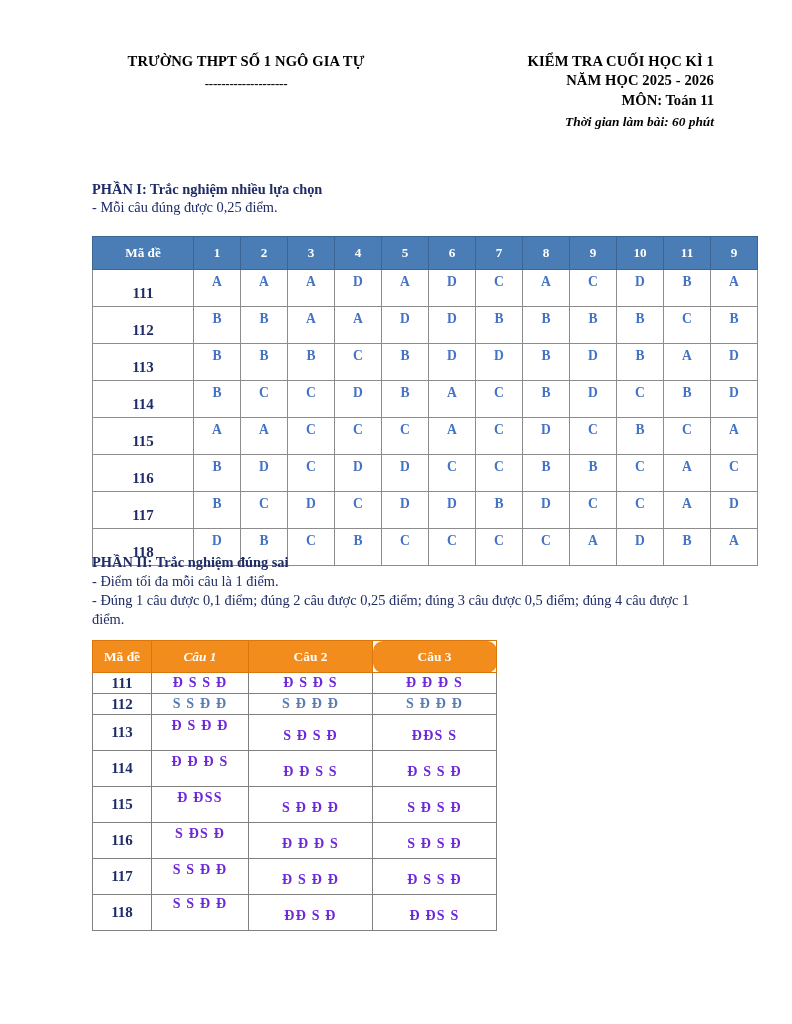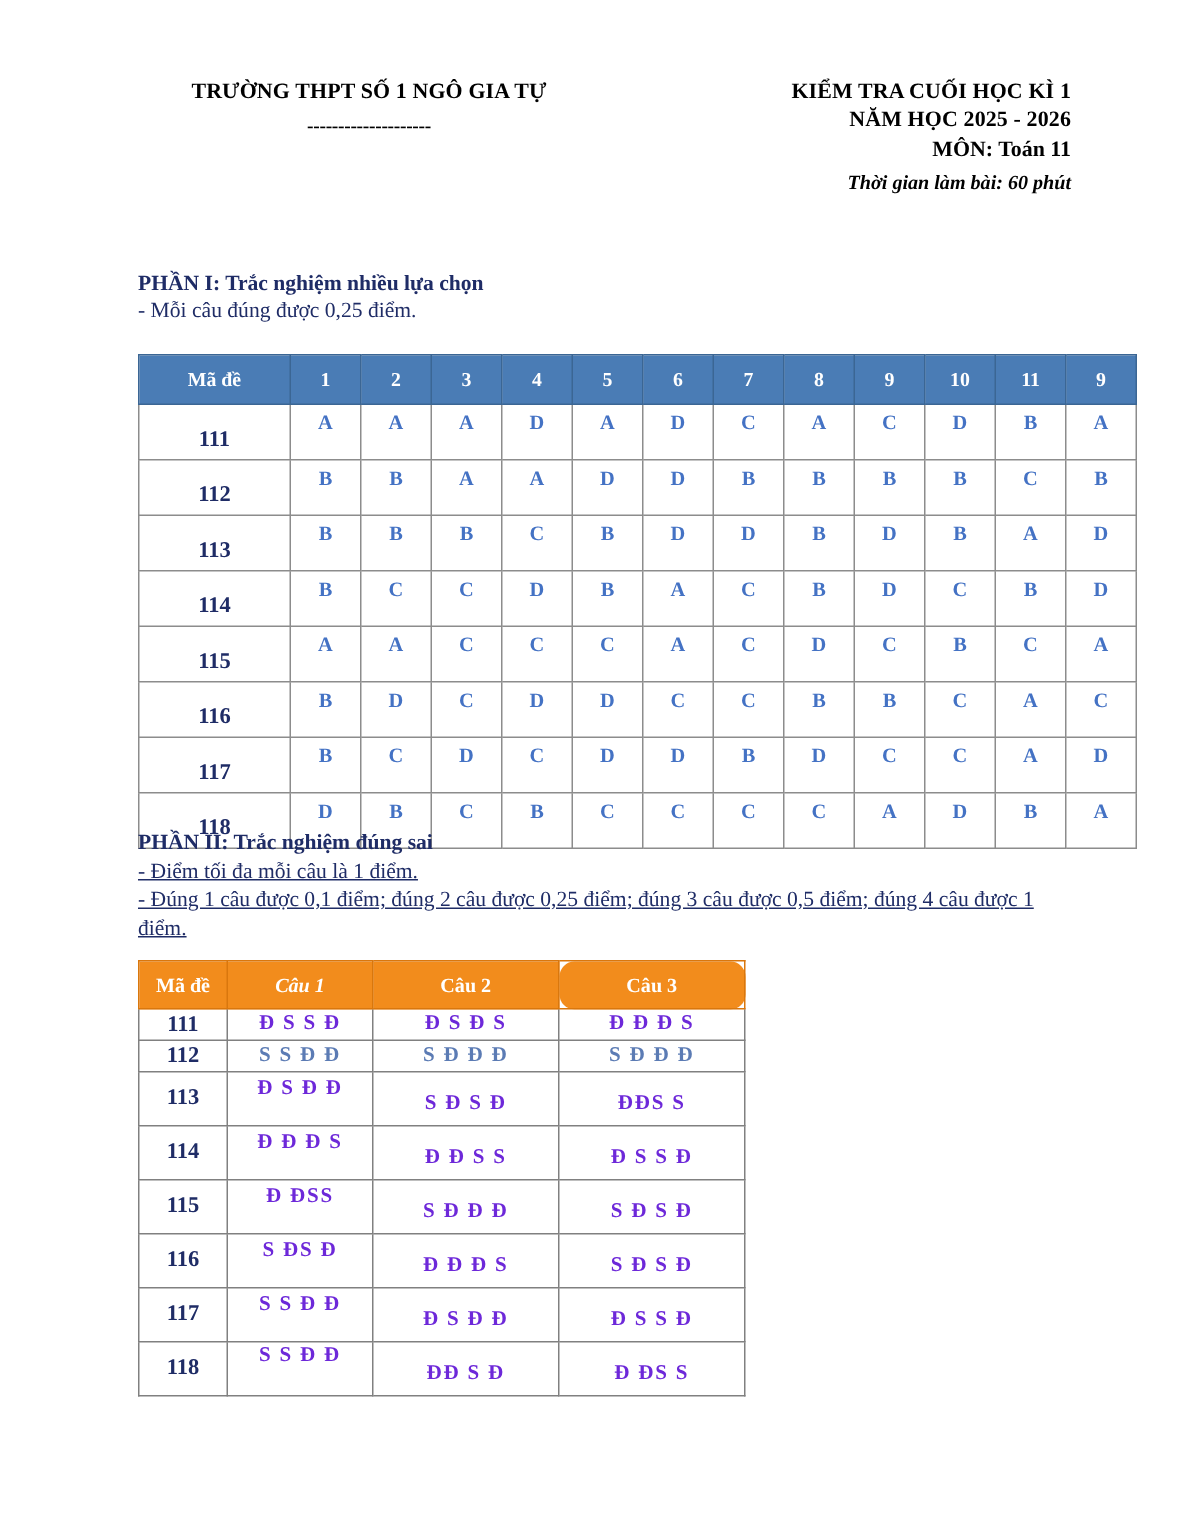--- a/index.html
+++ b/index.html
@@ -106,21 +106,20 @@
     color: #1f2c66;
   }
   .part2-notes {
     position: absolute;
     top: 572px;
     left: 92px;
     width: 620px;
     font-size: 14.4px;
     color: #1f2c66;
     line-height: 1.33;
-    text-decoration: underline;
   }
 
   
   .tbl1-wrap {
     position: absolute;
     top: 236px;
     left: 92px;
   }
   table.answers1 {
     border-collapse: collapse;

